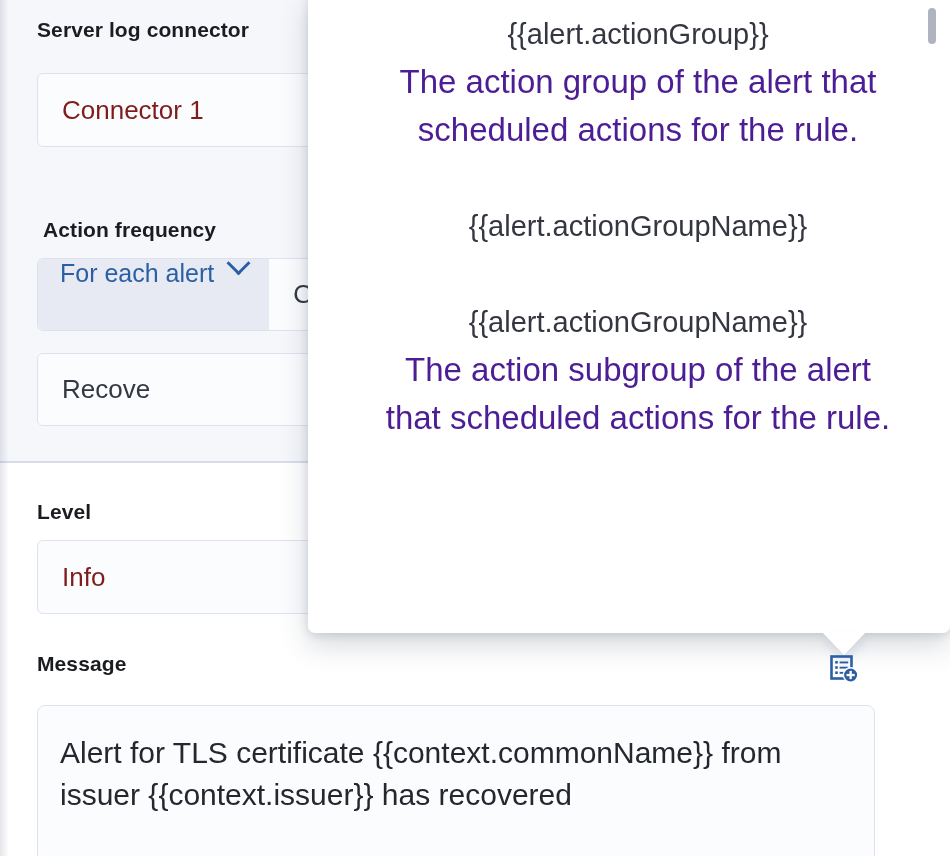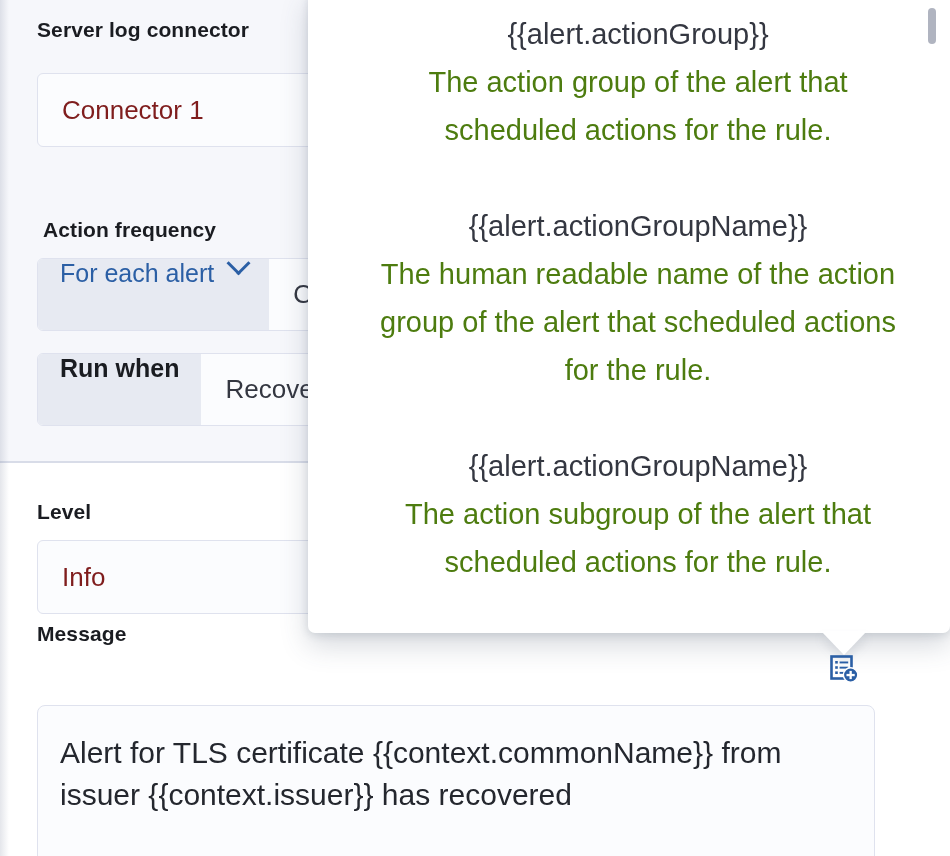--- a/index.html
+++ b/index.html
@@ -157,23 +157,23 @@
     overflow: hidden;
   }
   .var-entry { margin-bottom: 48px; text-align: center; }
   .var-name {
     font-size: 29px;
     line-height: 48px;
     color: #343741;
     word-break: break-word;
   }
   .var-desc {
-    font-size: 29px;
+    font-size: 33px;
     line-height: 48px;
-    color: #4d7c0f;
+    color: #4c1d95;
     word-break: break-word;
   }
   .pop-scrollbar-track {
     position: absolute;
     right: 10px; top: 6px;
     width: 9px; height: 625px;
     z-index: 22;
   }
   .pop-scrollbar-thumb {
     position: absolute;
@@ -214,33 +214,30 @@
 
   <div class="group" style="left:37px; top:258px; width:838px; height:73px;">
     <div class="prepend link-style">
       <span class="prepend-text">For each alert</span>
       <span class="chev"></span>
     </div>
     <div class="grp-value">O</div>
   </div>
 
   <div class="group" style="left:37px; top:353px; width:838px; height:73px;">
-    <div class="prepend">
-      <span class="prepend-text bold">Run when</span>
-    </div>
     <div class="grp-value">Recove</div>
   </div>
 
   <div class="field-label" style="left:37px; top:500px;text-align:center;">Level</div>
 
   <div class="control shaded" style="left:37px; top:540px; width:838px; height:74px;">
     <span class="control-value">Info</span>
   </div>
 
-  <div class="field-label" style="left:37px; top:622px;">Message</div>
+  <div class="field-label" style="left:37px; top:652px;">Message</div>
 
   <div class="add-var-btn">
     <svg width="30" height="30" viewBox="0 0 30 30" aria-hidden="true">
       <rect x="2.5" y="2.5" width="20" height="22" fill="none" stroke="#2B5FA5" stroke-width="2.6"></rect>
       <rect x="6.2" y="7.0" width="2.6" height="2.6" fill="#2B5FA5"></rect>
       <rect x="6.2" y="12.2" width="2.6" height="2.6" fill="#2B5FA5"></rect>
       <rect x="6.2" y="17.4" width="2.6" height="2.6" fill="#2B5FA5"></rect>
       <rect x="10.6" y="7.5" width="8.6" height="1.9" fill="#2B5FA5"></rect>
       <rect x="10.6" y="12.7" width="8.6" height="1.9" fill="#2B5FA5"></rect>
       <rect x="10.6" y="17.9" width="8.6" height="1.9" fill="#2B5FA5"></rect>
@@ -257,21 +254,20 @@
   <div class="popover">
     <div class="popover-scroll">
 
       <div class="var-entry">
         <div class="var-name">{{alert.actionGroup}}</div>
         <div class="var-desc">The action group of the alert that scheduled actions for the rule.</div>
       </div>
 
       <div class="var-entry">
         <div class="var-name">{{alert.actionGroupName}}</div>
-        <div class="var-desc">The human readable name of the action group of the alert that scheduled actions for the rule.</div>
       </div>
 
       <div class="var-entry">
         <div class="var-name">{{alert.actionGroupName}}</div>
         <div class="var-desc">The action subgroup of the alert that scheduled actions for the rule.</div>
       </div>
 
     </div>
     <div class="pop-scrollbar-track"></div>
   </div>

